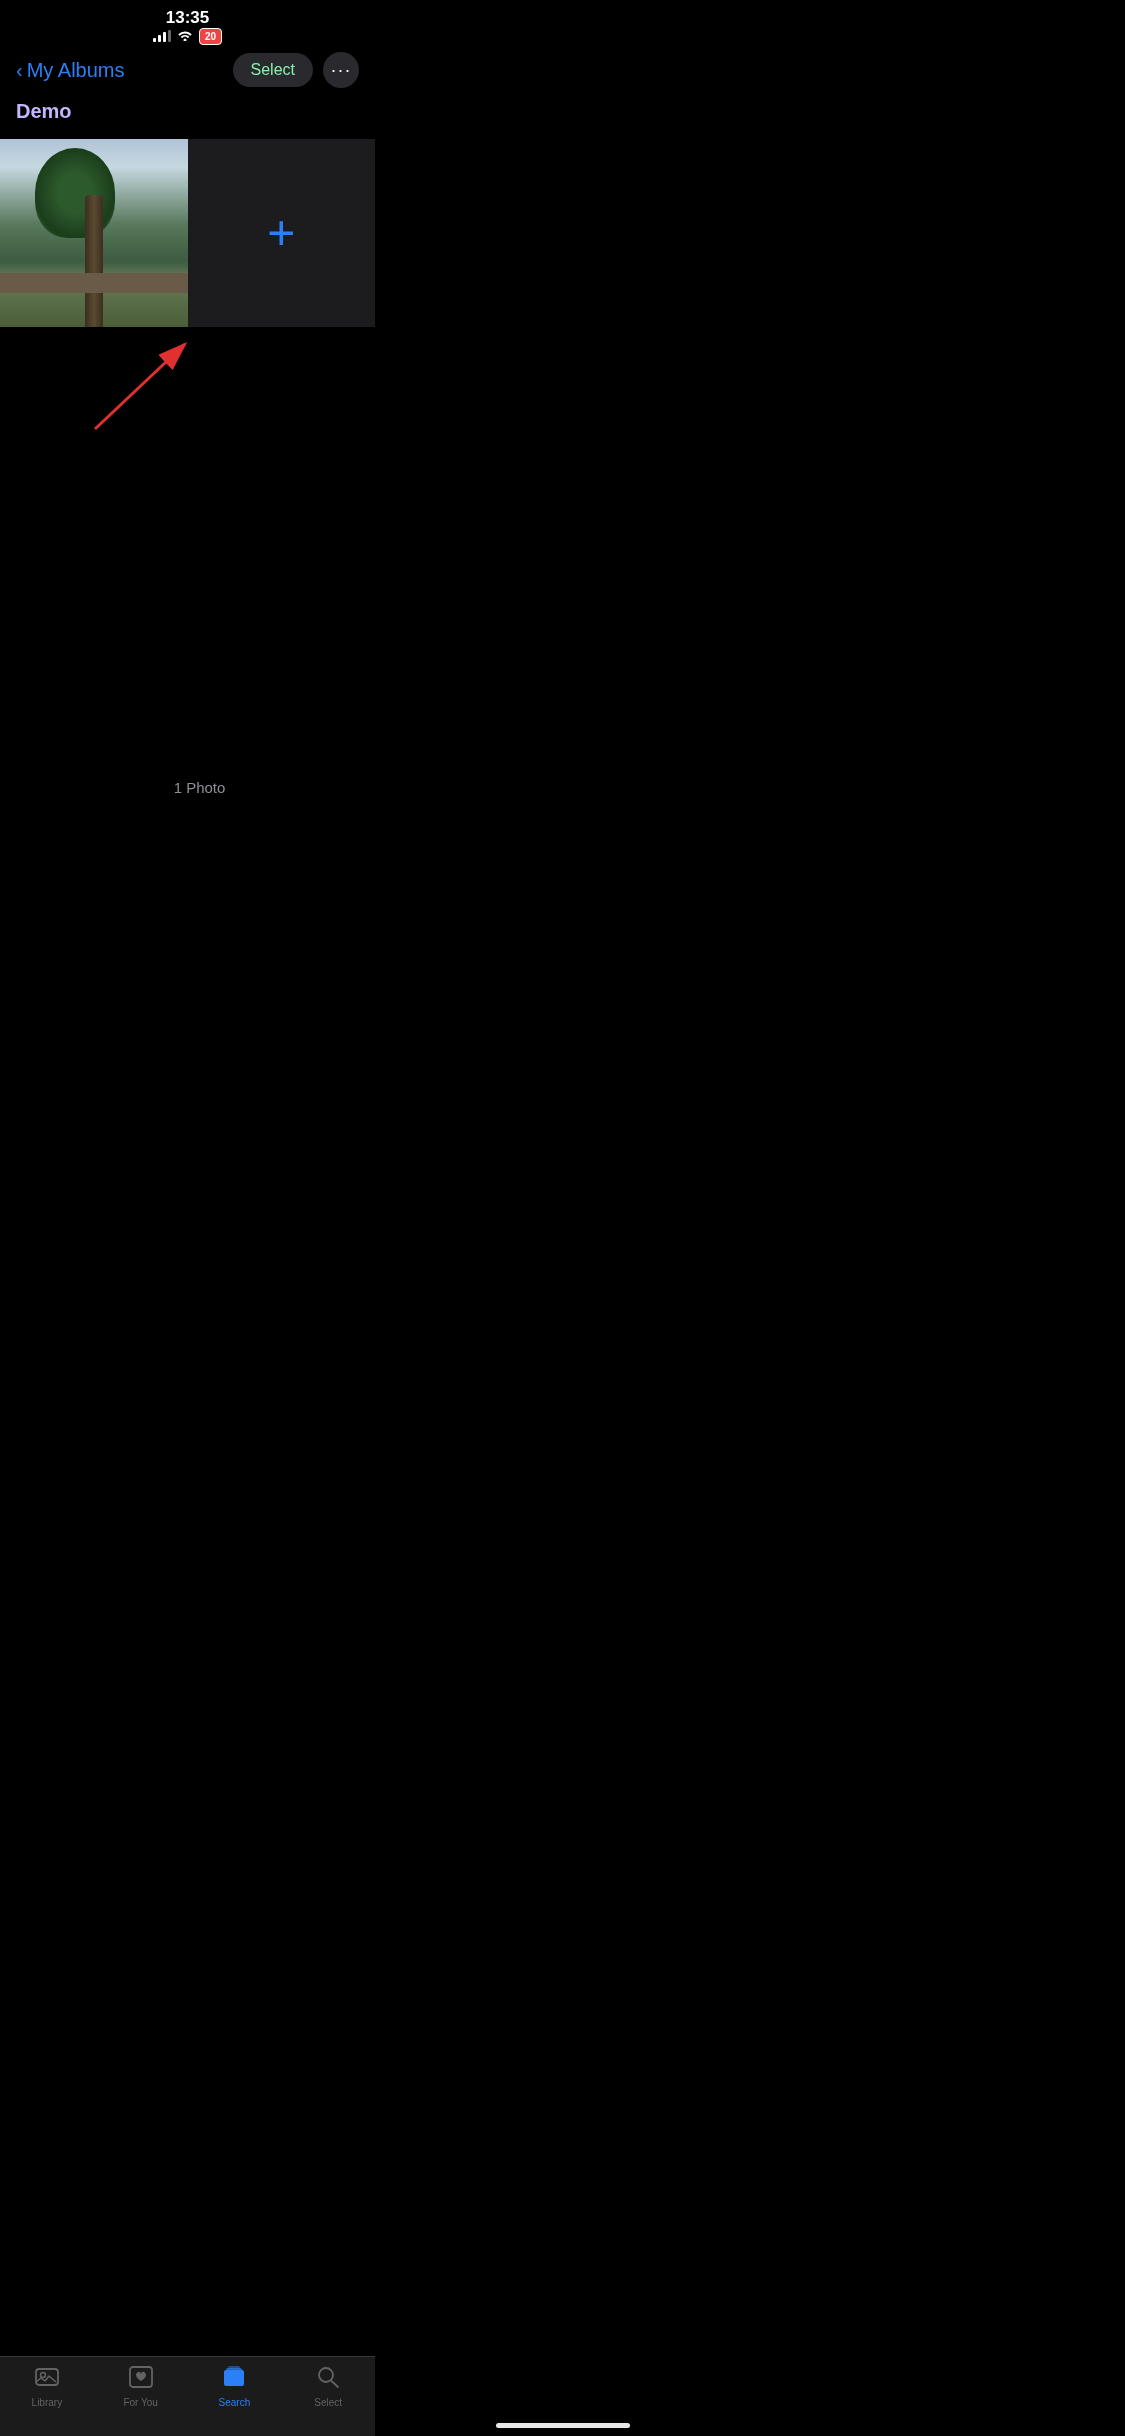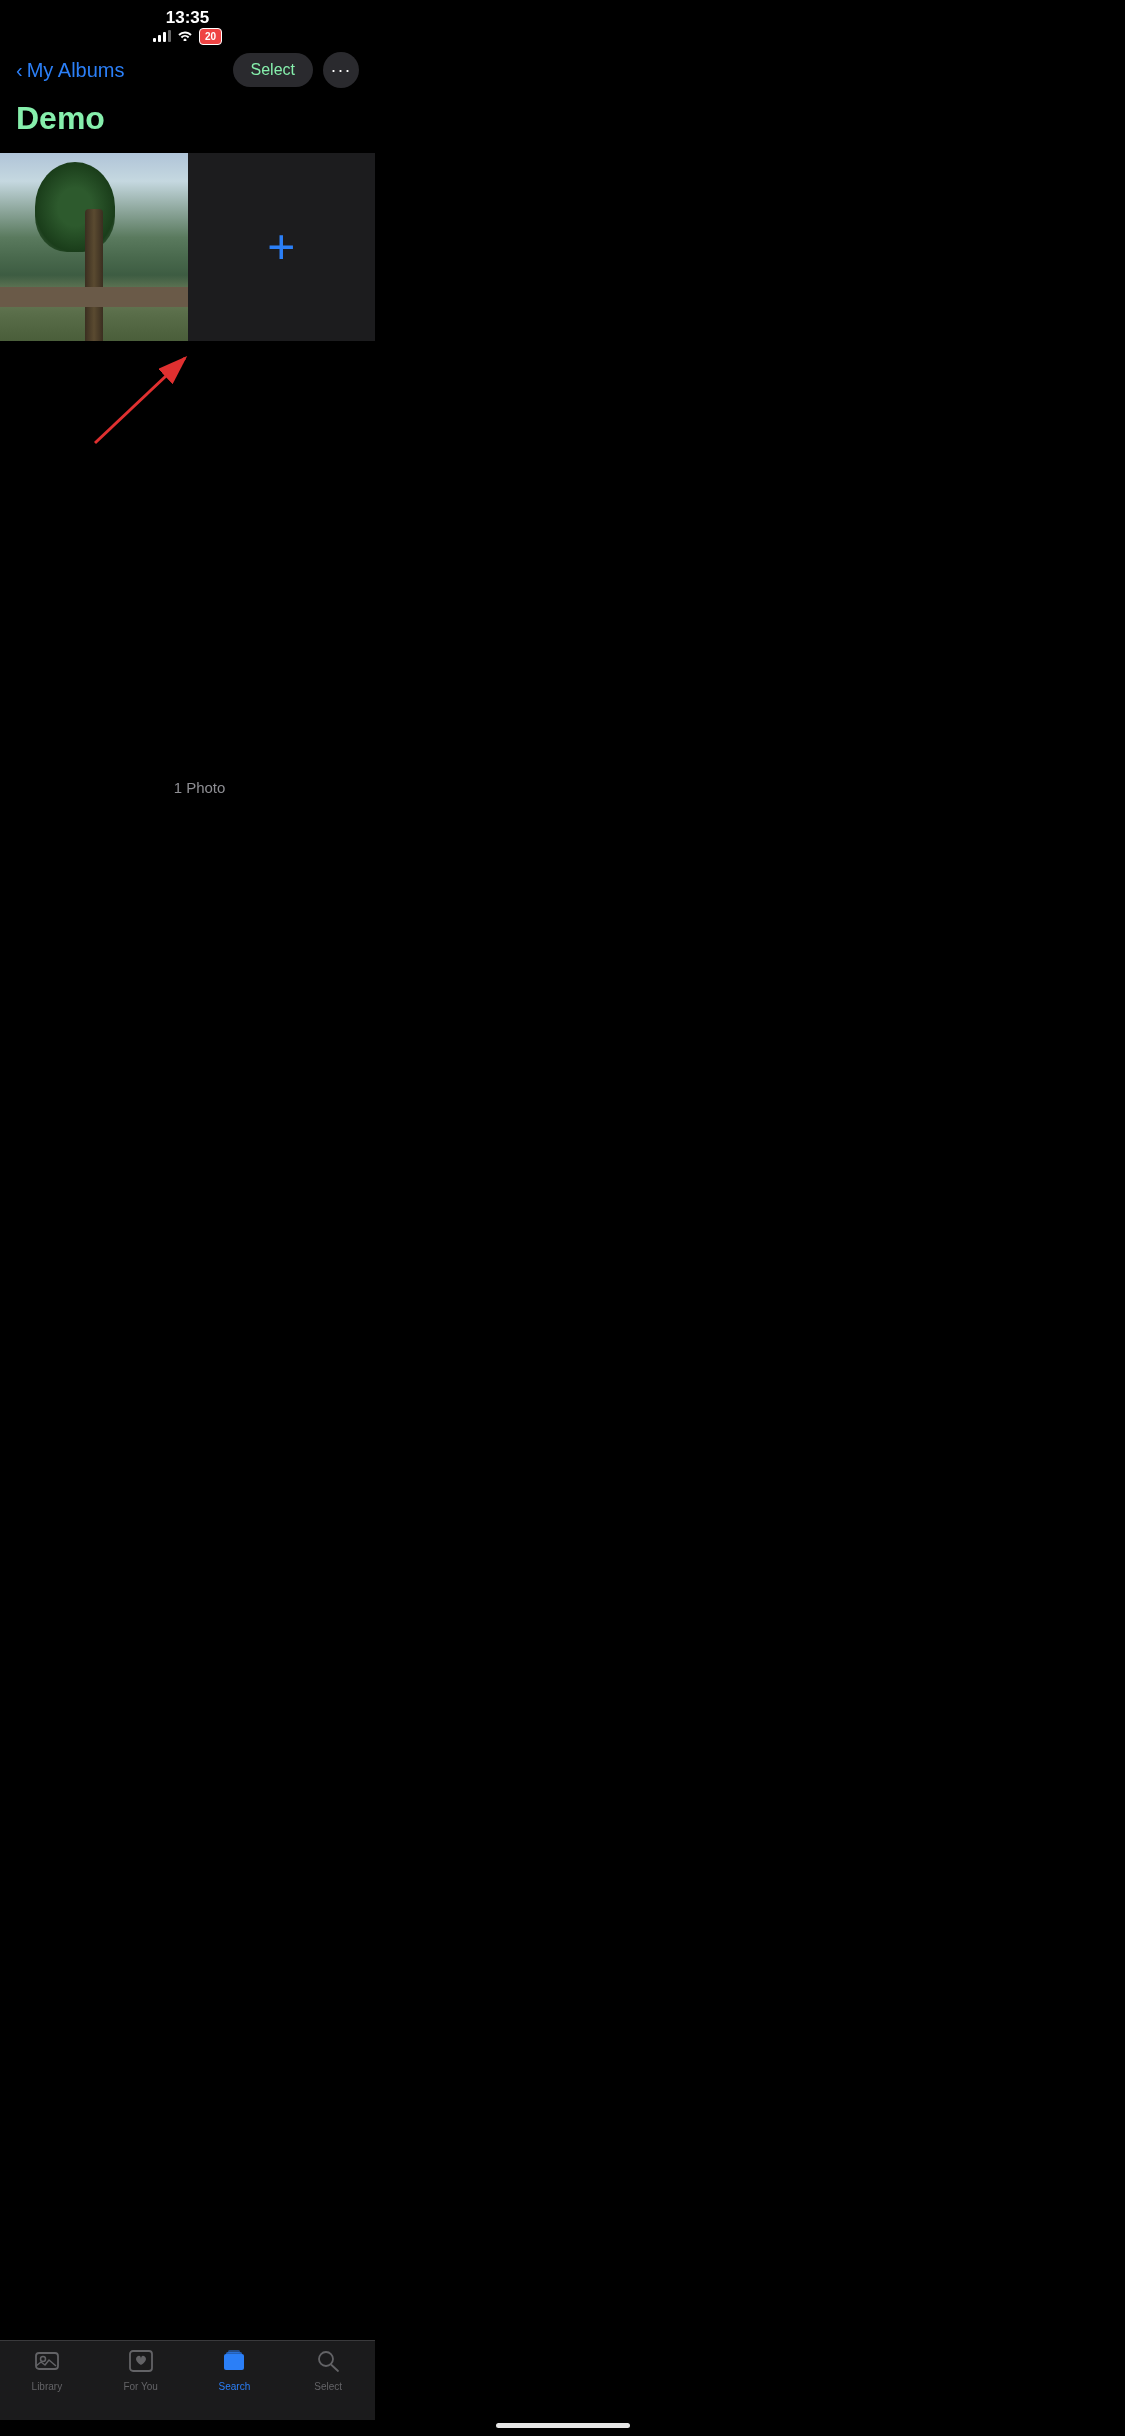--- a/index.html
+++ b/index.html
@@ -121,23 +121,23 @@
       align-items: center;
       justify-content: center;
       font-size: 18px;
       cursor: pointer;
       letter-spacing: 1px;
     }
 
     
     .album-title {
       padding: 4px 16px 16px;
-      font-size: 32px;
+      font-size: 20px;
       font-weight: 700;
-      color: #86efac;
+      color: #c4b5fd;
     }
 
     
     .photos-grid {
       display: flex;
       flex-direction: row;
       padding: 0;
       gap: 0;
     }
 
@@ -228,21 +228,21 @@
 
     .page-wrapper {
       display: flex;
       flex-direction: column;
       min-height: 812px;
     }
 
     
     .tab-bar {
       position: fixed;
-      bottom: 16px;
+      bottom: 0;
       left: 0;
       width: 375px;
       background: rgba(28, 28, 30, 0.95);
       border-top: 0.5px solid #3a3a3c;
       padding: 8px 0 28px;
     }
 
     .tab-items {
       display: flex;
       justify-content: space-around;

